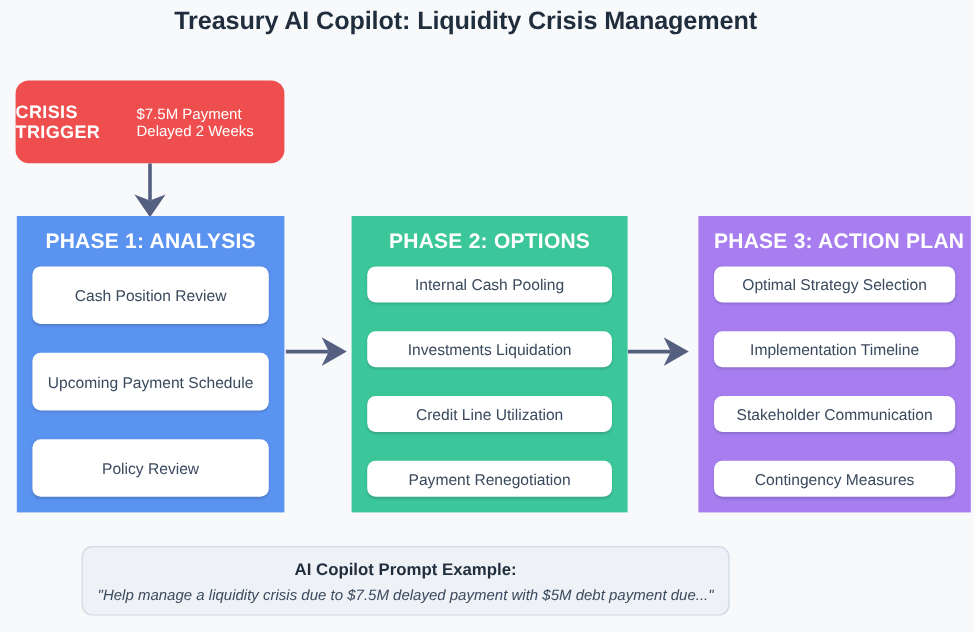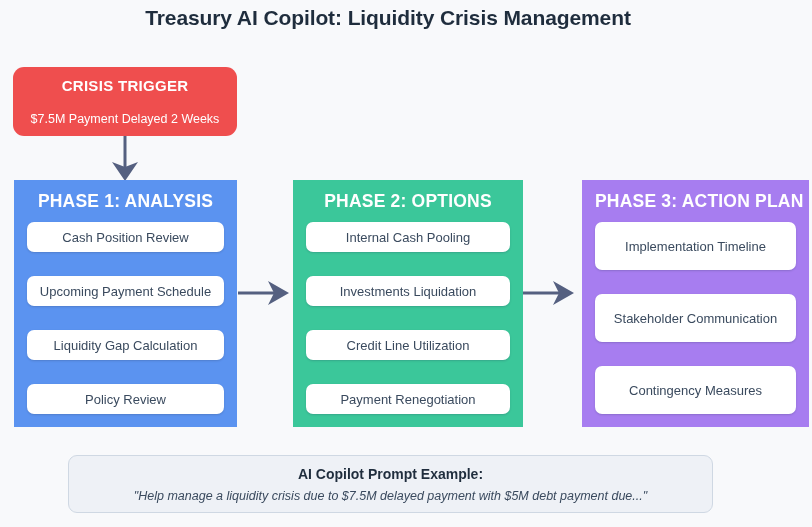--- a/index.html
+++ b/index.html
@@ -31,21 +31,21 @@
   
   #crisis-trigger {
     position: absolute;
     left: 13px;
     top: 67px;
     width: 224px;
     height: 69px;
     background: #ef4e4e;
     border-radius: 11px;
     display: flex;
-    flex-direction: column;
+    flex-direction: row;
     align-items: center;
     justify-content: center;
     gap: 18px;
   }
   #crisis-trigger .ct-title {
     font-size: 15px;
     font-weight: bold;
     color: #ffffff;
     letter-spacing: 0.3px;
   }
@@ -114,21 +114,21 @@
     box-shadow: 0 1px 2px rgba(40,55,80,0.22);
     white-space: nowrap;
     overflow: hidden;
   }
 
   
   #prompt-box {
     position: absolute;
     left: 68px;
     top: 455px;
-    width: 645px;
+    width: 540px;
     height: 58px;
     background: #eef1f6;
     border: 1px solid #cfd8e3;
     border-radius: 9px;
     display: flex;
     flex-direction: column;
     align-items: center;
     justify-content: center;
     gap: 7px;
   }
@@ -166,38 +166,38 @@
 <svg id="arrow-p2-p3" class="arrow-right" viewBox="0 0 52 30">
   <line x1="0" y1="15" x2="36" y2="15" stroke="#556080" stroke-width="3"></line>
   <polygon points="51,15 30,3 36,15 30,27" fill="#556080"></polygon>
 </svg>
 
 <div id="phase-1" class="phase">
   <div class="phase-title">PHASE 1: ANALYSIS</div>
   <div class="phase-items">
     <div class="phase-item">Cash Position Review</div>
     <div class="phase-item">Upcoming Payment Schedule</div>
-    <div class="phase-item">Liquidity Gap Calculation</div>
     <div class="phase-item">Policy Review</div>
   </div>
 </div>
 
 <div id="phase-2" class="phase">
   <div class="phase-title">PHASE 2: OPTIONS</div>
   <div class="phase-items">
     <div class="phase-item">Internal Cash Pooling</div>
     <div class="phase-item">Investments Liquidation</div>
     <div class="phase-item">Credit Line Utilization</div>
     <div class="phase-item">Payment Renegotiation</div>
   </div>
 </div>
 
 <div id="phase-3" class="phase">
   <div class="phase-title">PHASE 3: ACTION PLAN</div>
   <div class="phase-items">
+    <div class="phase-item">Optimal Strategy Selection</div>
     <div class="phase-item">Implementation Timeline</div>
     <div class="phase-item">Stakeholder Communication</div>
     <div class="phase-item">Contingency Measures</div>
   </div>
 </div>
 
 <div id="prompt-box">
   <div class="pb-title">AI Copilot Prompt Example:</div>
   <div class="pb-text">"Help manage a liquidity crisis due to $7.5M delayed payment with $5M debt payment due..."</div>
 </div>

